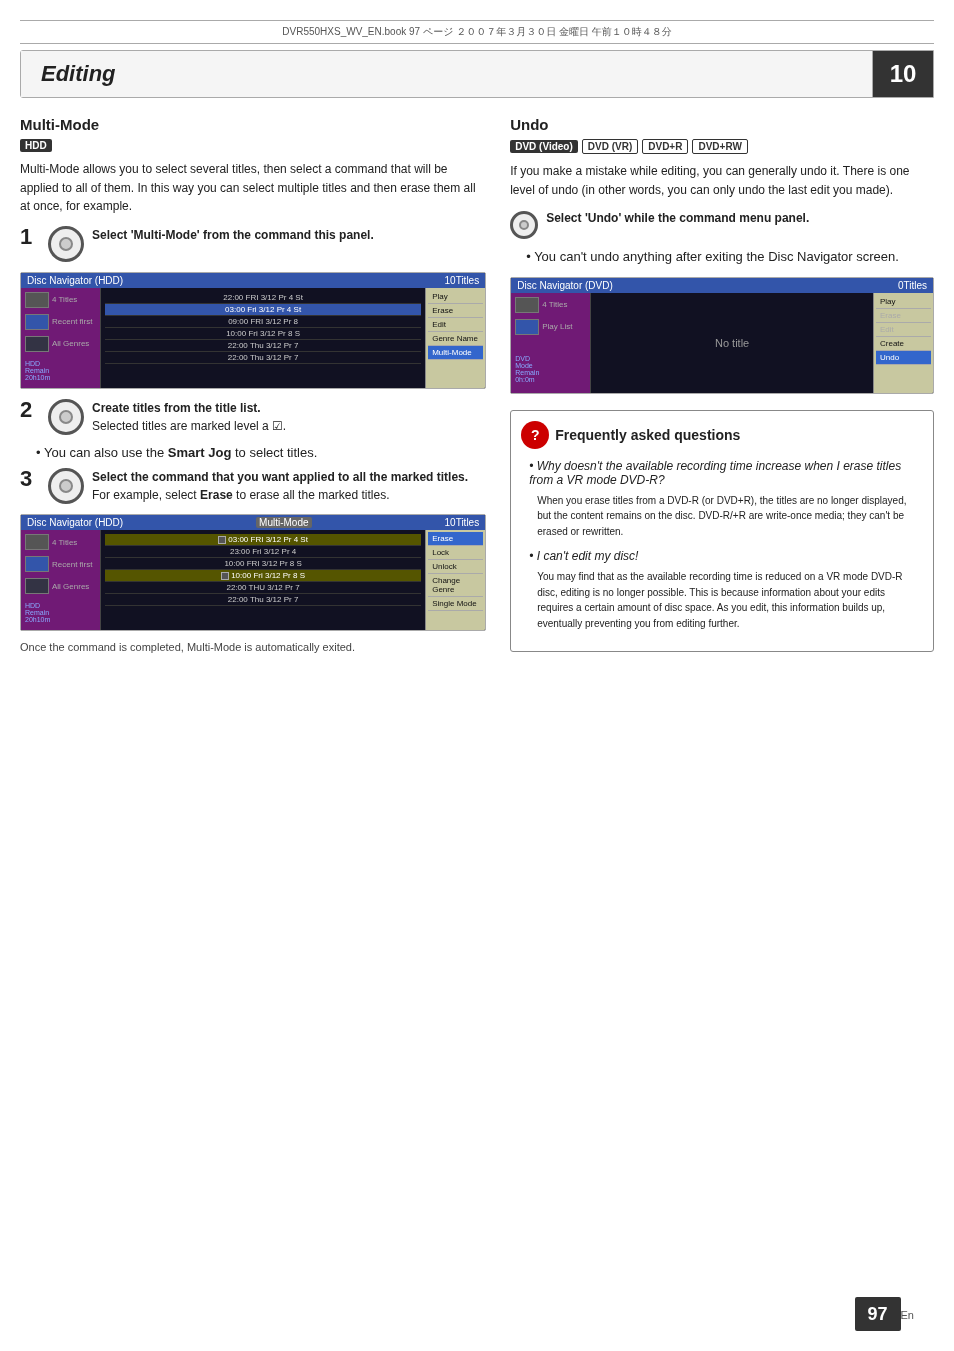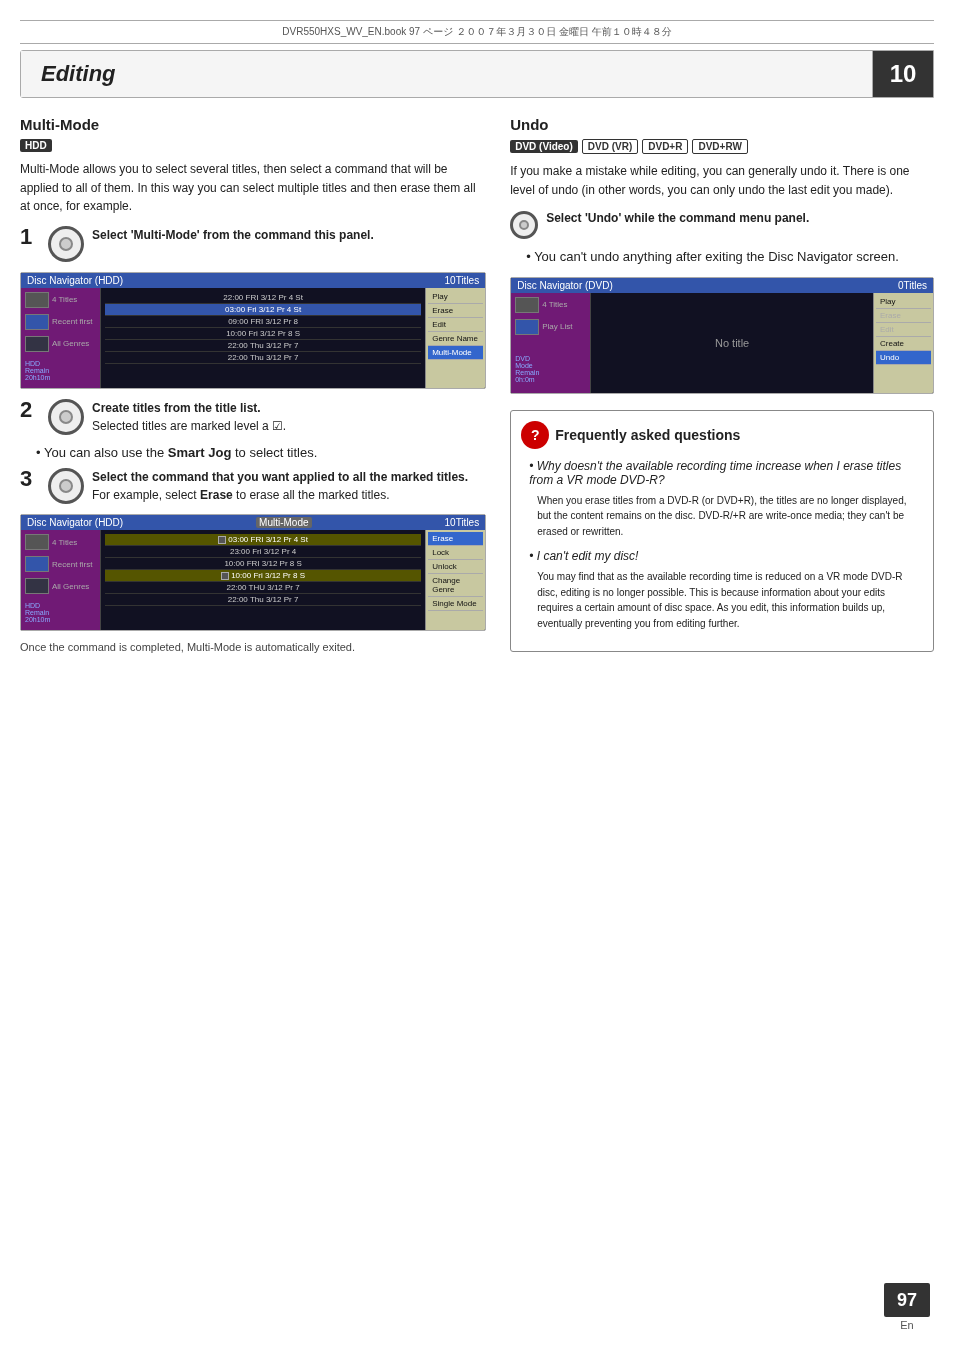--- a/index.html
+++ b/index.html
@@ -303,23 +303,23 @@
       display: flex;
       align-items: flex-start;
       gap: 8px;
       margin-bottom: 8px;
     }
 
     
     .page-footer {
       position: absolute;
       bottom: 20px;
-      right: 24px;
-      display: flex;
-      flex-direction: column;
+      right: 40px;
+      display: flex;
+      flex-direction: row;
       align-items: center;
     }
 
     .page-number-box {
       background: #333;
       color: #fff;
       font-size: 18px;
       font-weight: bold;
       width: 46px;
       height: 34px;

